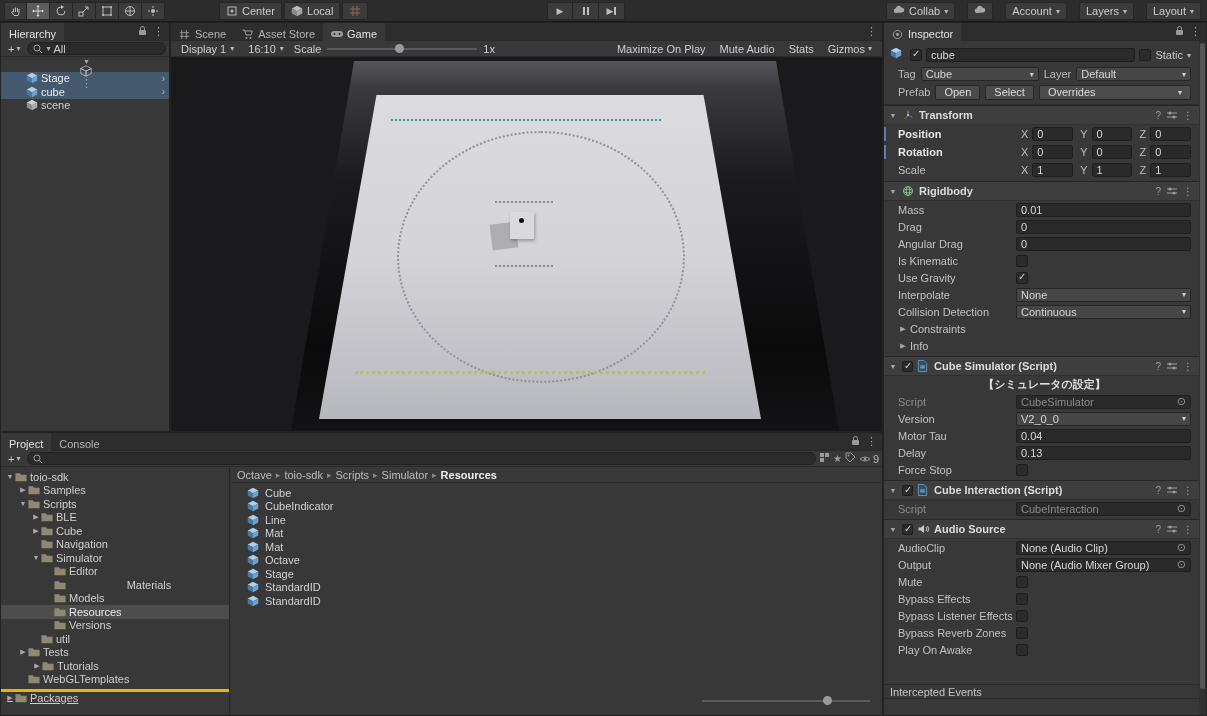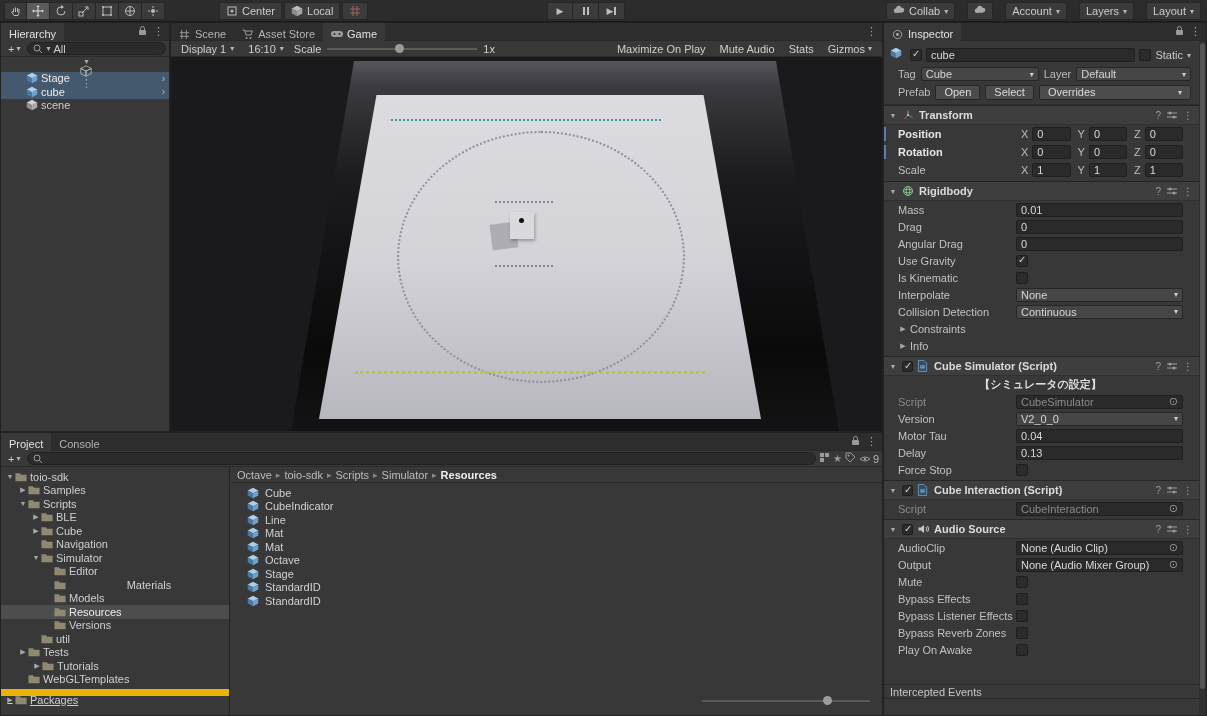--- a/index.html
+++ b/index.html
@@ -89,21 +89,21 @@
     box-shadow:1px 2px 3px rgba(40,40,50,.35);}
   .sc-dot{position:absolute;left:28px;top:9px;width:5px;height:5px;border-radius:50%;background:#101010;}
   .glow{position:absolute;left:150px;bottom:-34px;width:400px;height:100px;
     background:radial-gradient(ellipse at center,rgba(235,235,245,.5),rgba(235,235,245,0) 65%);}
 
   
   #ptree{position:absolute;left:0;top:34px;bottom:0;width:229px;border-right:1px solid #242424;
     overflow:hidden;padding-top:3px;}
   .prow{display:flex;align-items:center;height:13.5px;color:#CFCFCF;}
   .prow.sel{background:#4D4D4D;color:#EDEDED;}
-  .prow.divider{border-top:7px solid #eab308;margin-top:3px;padding-top:1px;text-decoration:underline;}
+  .prow.divider{border-top:3px solid #eab308;margin-top:3px;padding-top:1px;text-decoration:underline;}
   #pcontent{position:absolute;left:230px;top:34px;right:0;bottom:0;}
   .crumbbar{height:16px;background:#383838;border-bottom:1px solid #2A2A2A;display:flex;
     align-items:center;padding:0 6px;gap:4px;}
   .crumb{color:#BDBDBD;}
   .crumb.last{color:#EFEFEF;font-weight:bold;}
   .csep{color:#8A8A8A;font-size:9px;}
   #p-files{padding:3px 0 0 4px;}
   .frow{display:flex;align-items:center;height:13.5px;gap:3px;padding-left:12px;color:#D2D2D2;}
   .zoomslider{position:absolute;right:12px;bottom:9px;width:168px;height:10px;}
   .ztrack{position:absolute;left:0;right:0;top:4px;height:2px;background:#5B5B5B;}
@@ -130,21 +130,21 @@
   .pbtn:nth-of-type(1){width:70px;justify-content:center;}
 
   .comp-head{display:flex;align-items:center;height:20px;background:#3E3E3E;border-top:1px solid #262626;
     border-bottom:1px solid #303030;padding:0 6px 0 4px;gap:4px;}
   .cname{flex:1;font-weight:bold;color:#DCDCDC;white-space:nowrap;overflow:hidden;}
   .fold{font-size:7px;color:#AAA;width:10px;text-align:center;flex:none;}
   .cicon{display:flex;width:13px;height:13px;flex:none;}
   .hicons{display:flex;gap:6px;align-items:center;color:#9C9C9C;}
   .hic{font-size:10px;display:flex;align-items:center;}
   .component{margin-bottom:2px;}
-  .irow{display:flex;align-items:center;height:17px;padding:0 16px 0 14px;gap:2px;position:relative;}
+  .irow{display:flex;align-items:center;height:17px;padding:0 8px 0 14px;gap:2px;position:relative;}
   .irow.t-vector3{height:18px;}
   .rlabel{width:116px;flex:none;color:#C2C2C2;white-space:nowrap;overflow:hidden;}
   .rlabel.b{font-weight:bold;color:#E6E6E6;}
   .irow.override::before{content:"";position:absolute;left:0;top:2px;bottom:2px;width:2px;background:#5B79B4;}
   .irow.disabled .rlabel{color:#8A8A8A;}
   .field{background:#2A2A2A;border:1px solid #1F1F1F;border-radius:2px;height:14px;display:flex;
     align-items:center;padding:0 4px;color:#D8D8D8;}
   .vf{flex:1;min-width:0;}
   .flexf{flex:1;min-width:0;}
   .axis{padding:0 2px 0 5px;color:#BDBDBD;flex:none;}
@@ -916,26 +916,26 @@
             </div>
             <div class="irow t-field">
               <span class="rlabel">Drag</span>
               <span class="field flexf">0</span>
             </div>
             <div class="irow t-field">
               <span class="rlabel">Angular Drag</span>
               <span class="field flexf">0</span>
             </div>
             <div class="irow t-checkbox">
+              <span class="rlabel">Is Kinematic</span>
+              <span class="checkbox"></span>
+            </div>
+            <div class="irow t-checkbox">
               <span class="rlabel">Use Gravity</span>
               <span class="checkbox checked"></span>
-            </div>
-            <div class="irow t-checkbox">
-              <span class="rlabel">Is Kinematic</span>
-              <span class="checkbox"></span>
             </div>
             <div class="irow t-dropdown">
               <span class="rlabel">Interpolate</span>
               <span class="dropdown flexf">
                 <span class="ddval">None</span>
                 <span class="dda">▾</span>
               </span>
             </div>
             <div class="irow t-dropdown">
               <span class="rlabel">Collision Detection</span>

